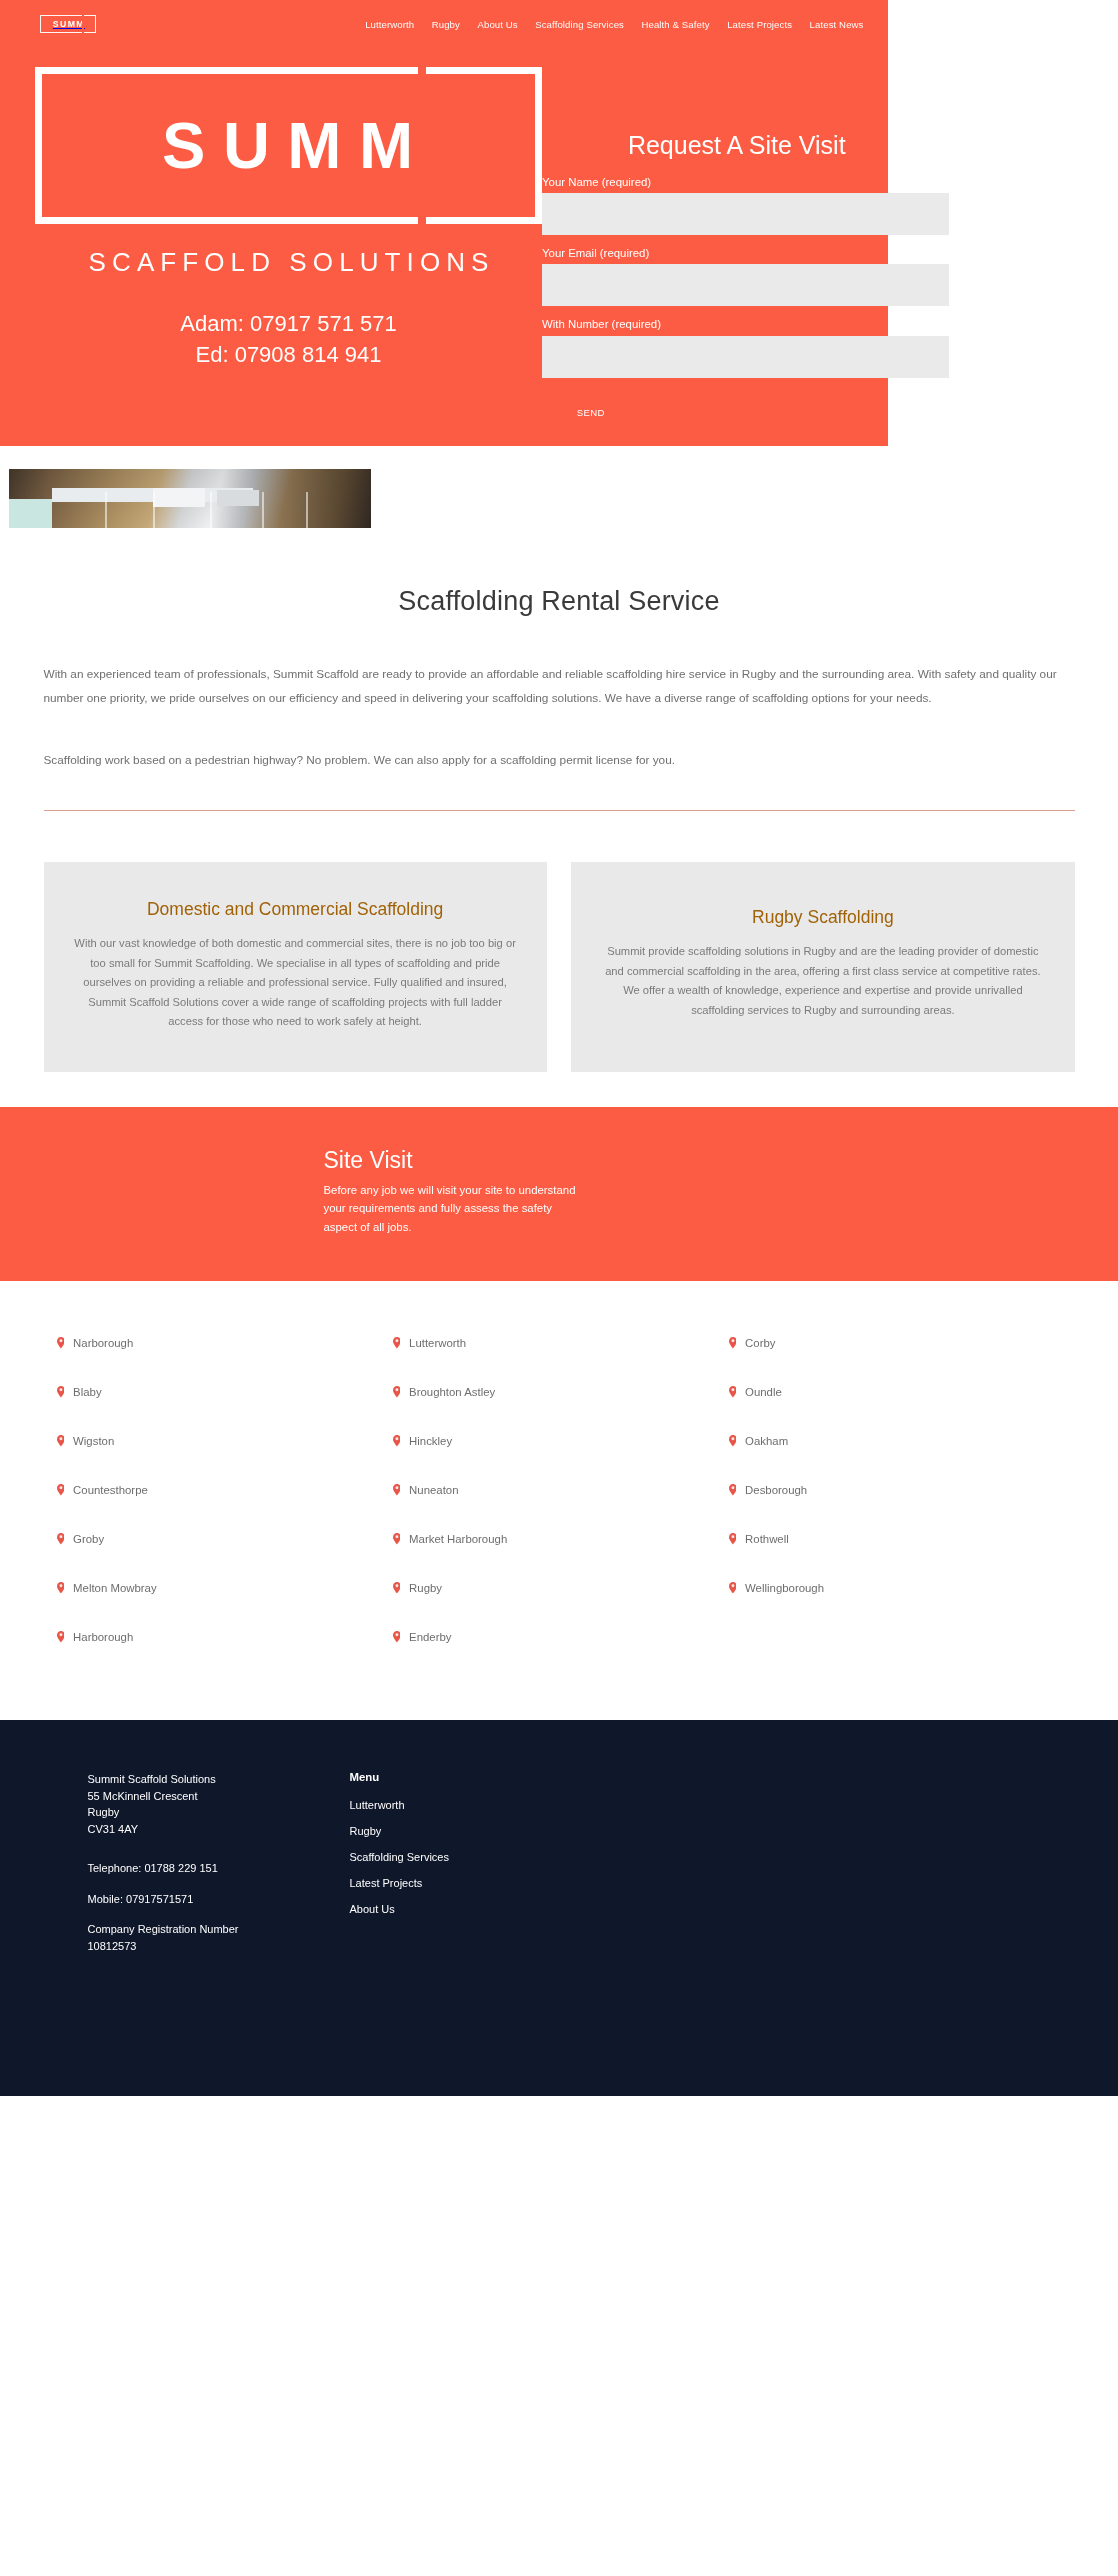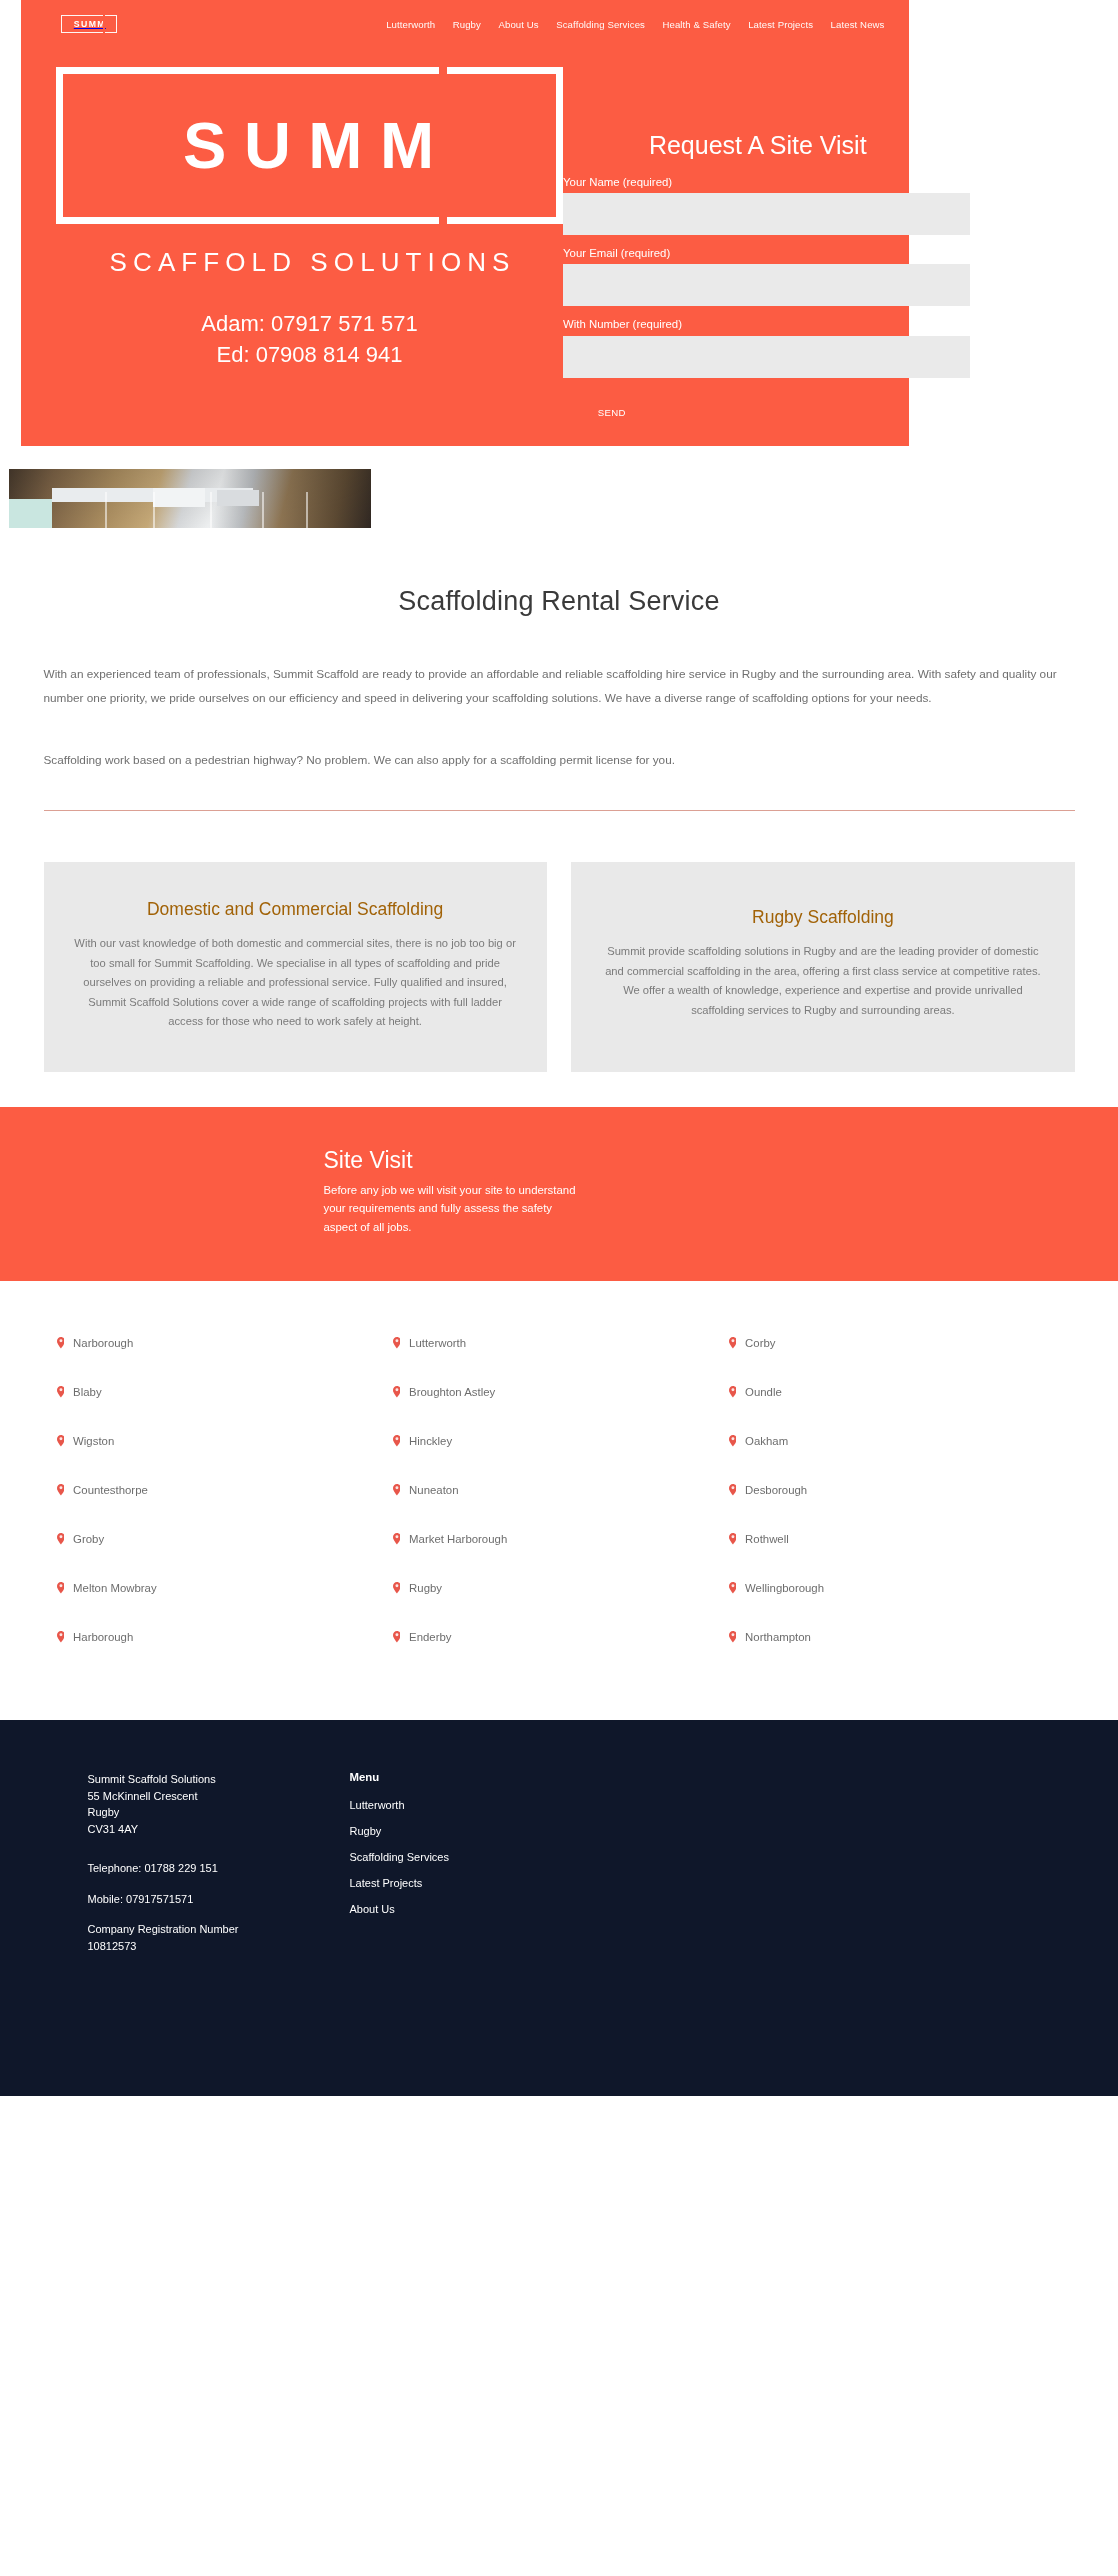--- a/index.html
+++ b/index.html
@@ -10,21 +10,20 @@
     color: #5a5a5a;
     -webkit-font-smoothing: antialiased;
   }
 
   
   .hero {
     background: #fc5c43;
     width: 888px;
     padding: 0 0 19px 0;
     position: relative;
-    margin-left: 21px;
   }
   .topbar {
     height: 48px;
     display: flex;
     align-items: center;
     padding: 0 24.5px 0 40px;
   }
   .logo-mark {
     width: 56px;
     height: 18.3px;
@@ -627,29 +626,20 @@
         </div>
         <div class="area-item">
           <span class="pin">
             <svg width="7.9" height="11.4" viewBox="0 0 9 13">
               <path d="M4.5 0C2 0 0 2 0 4.5C0 8 4.5 13 4.5 13S9 8 9 4.5C9 2 7 0 4.5 0Z" fill="#e8564a"></path>
               <circle cx="4.5" cy="4.4" r="1.7" fill="#ffffff" opacity="0.85"></circle>
             </svg>
           </span>
           <span class="lbl">Wellingborough</span>
         </div>
-        <div class="area-item">
-          <span class="pin">
-            <svg width="7.9" height="11.4" viewBox="0 0 9 13">
-              <path d="M4.5 0C2 0 0 2 0 4.5C0 8 4.5 13 4.5 13S9 8 9 4.5C9 2 7 0 4.5 0Z" fill="#e8564a"></path>
-              <circle cx="4.5" cy="4.4" r="1.7" fill="#ffffff" opacity="0.85"></circle>
-            </svg>
-          </span>
-          <span class="lbl">Northampton</span>
-        </div>
       </div>
     </div>
 </section>
 
 <footer class="footer">
   <div class="footer-inner">
     <div class="fcol-addr">
       <div class="addr-block">
         <span class="addr-line">Summit Scaffold Solutions</span>
         <span class="addr-line">55 McKinnell Crescent</span>

